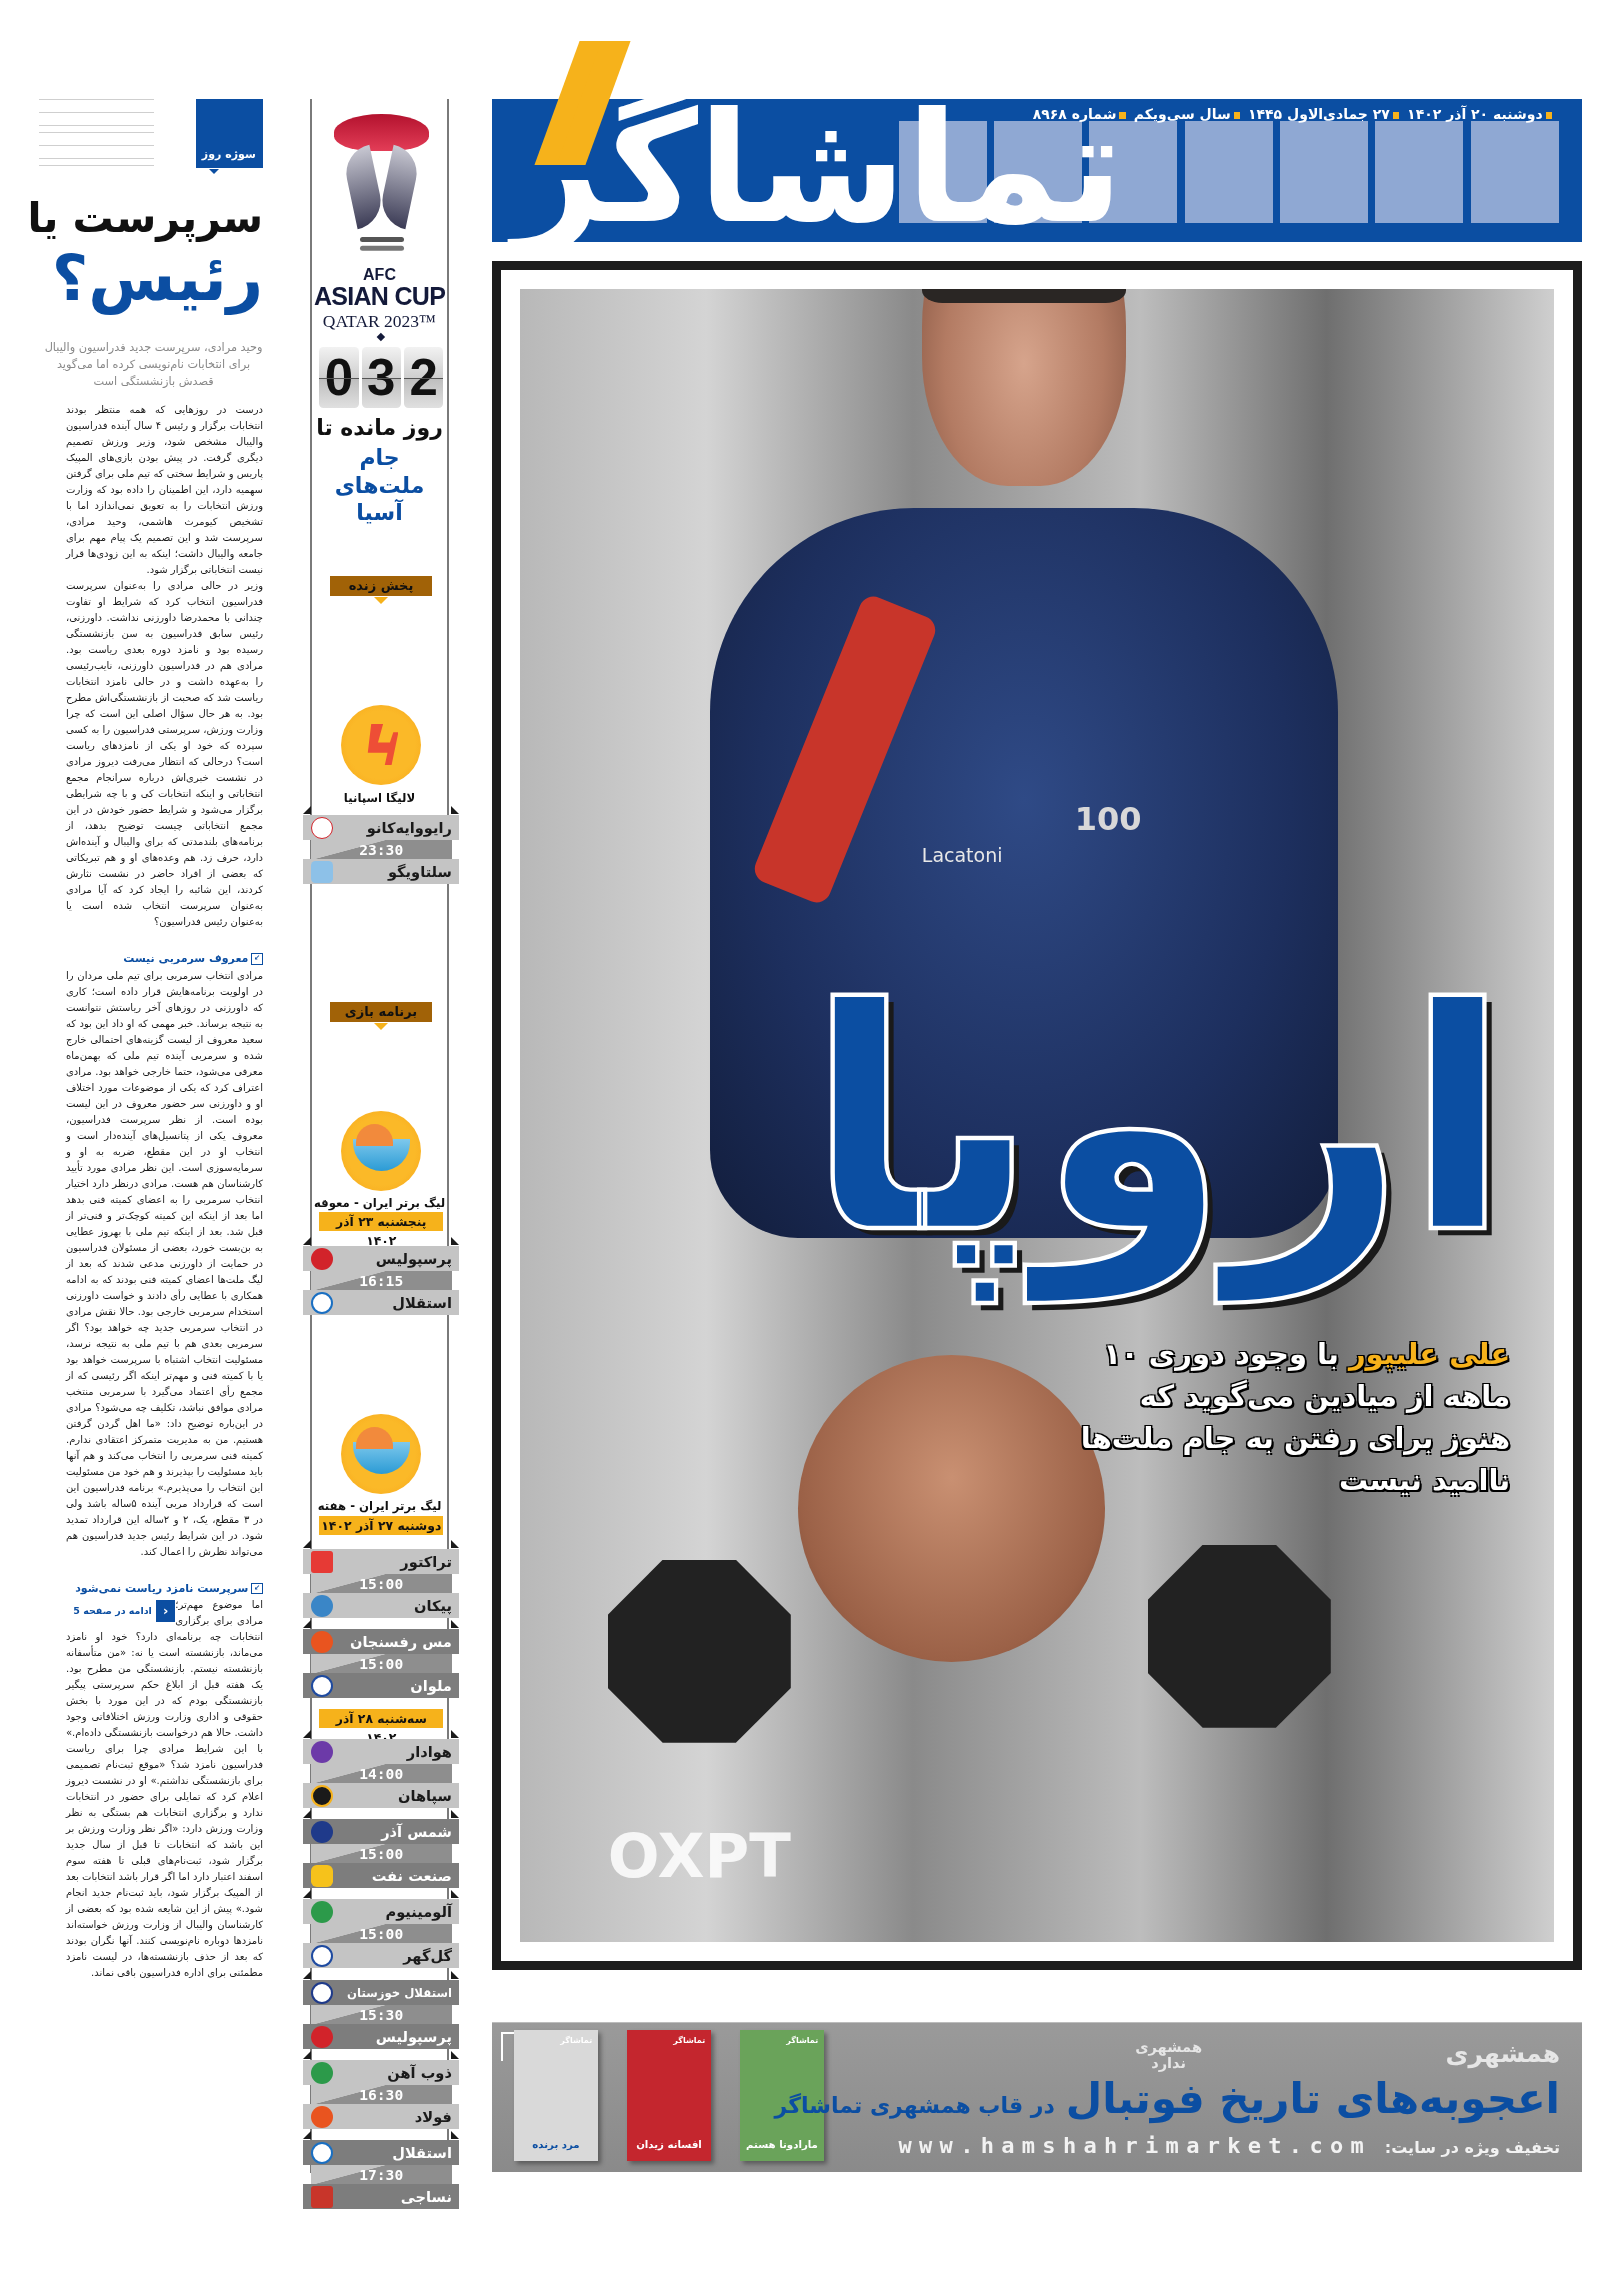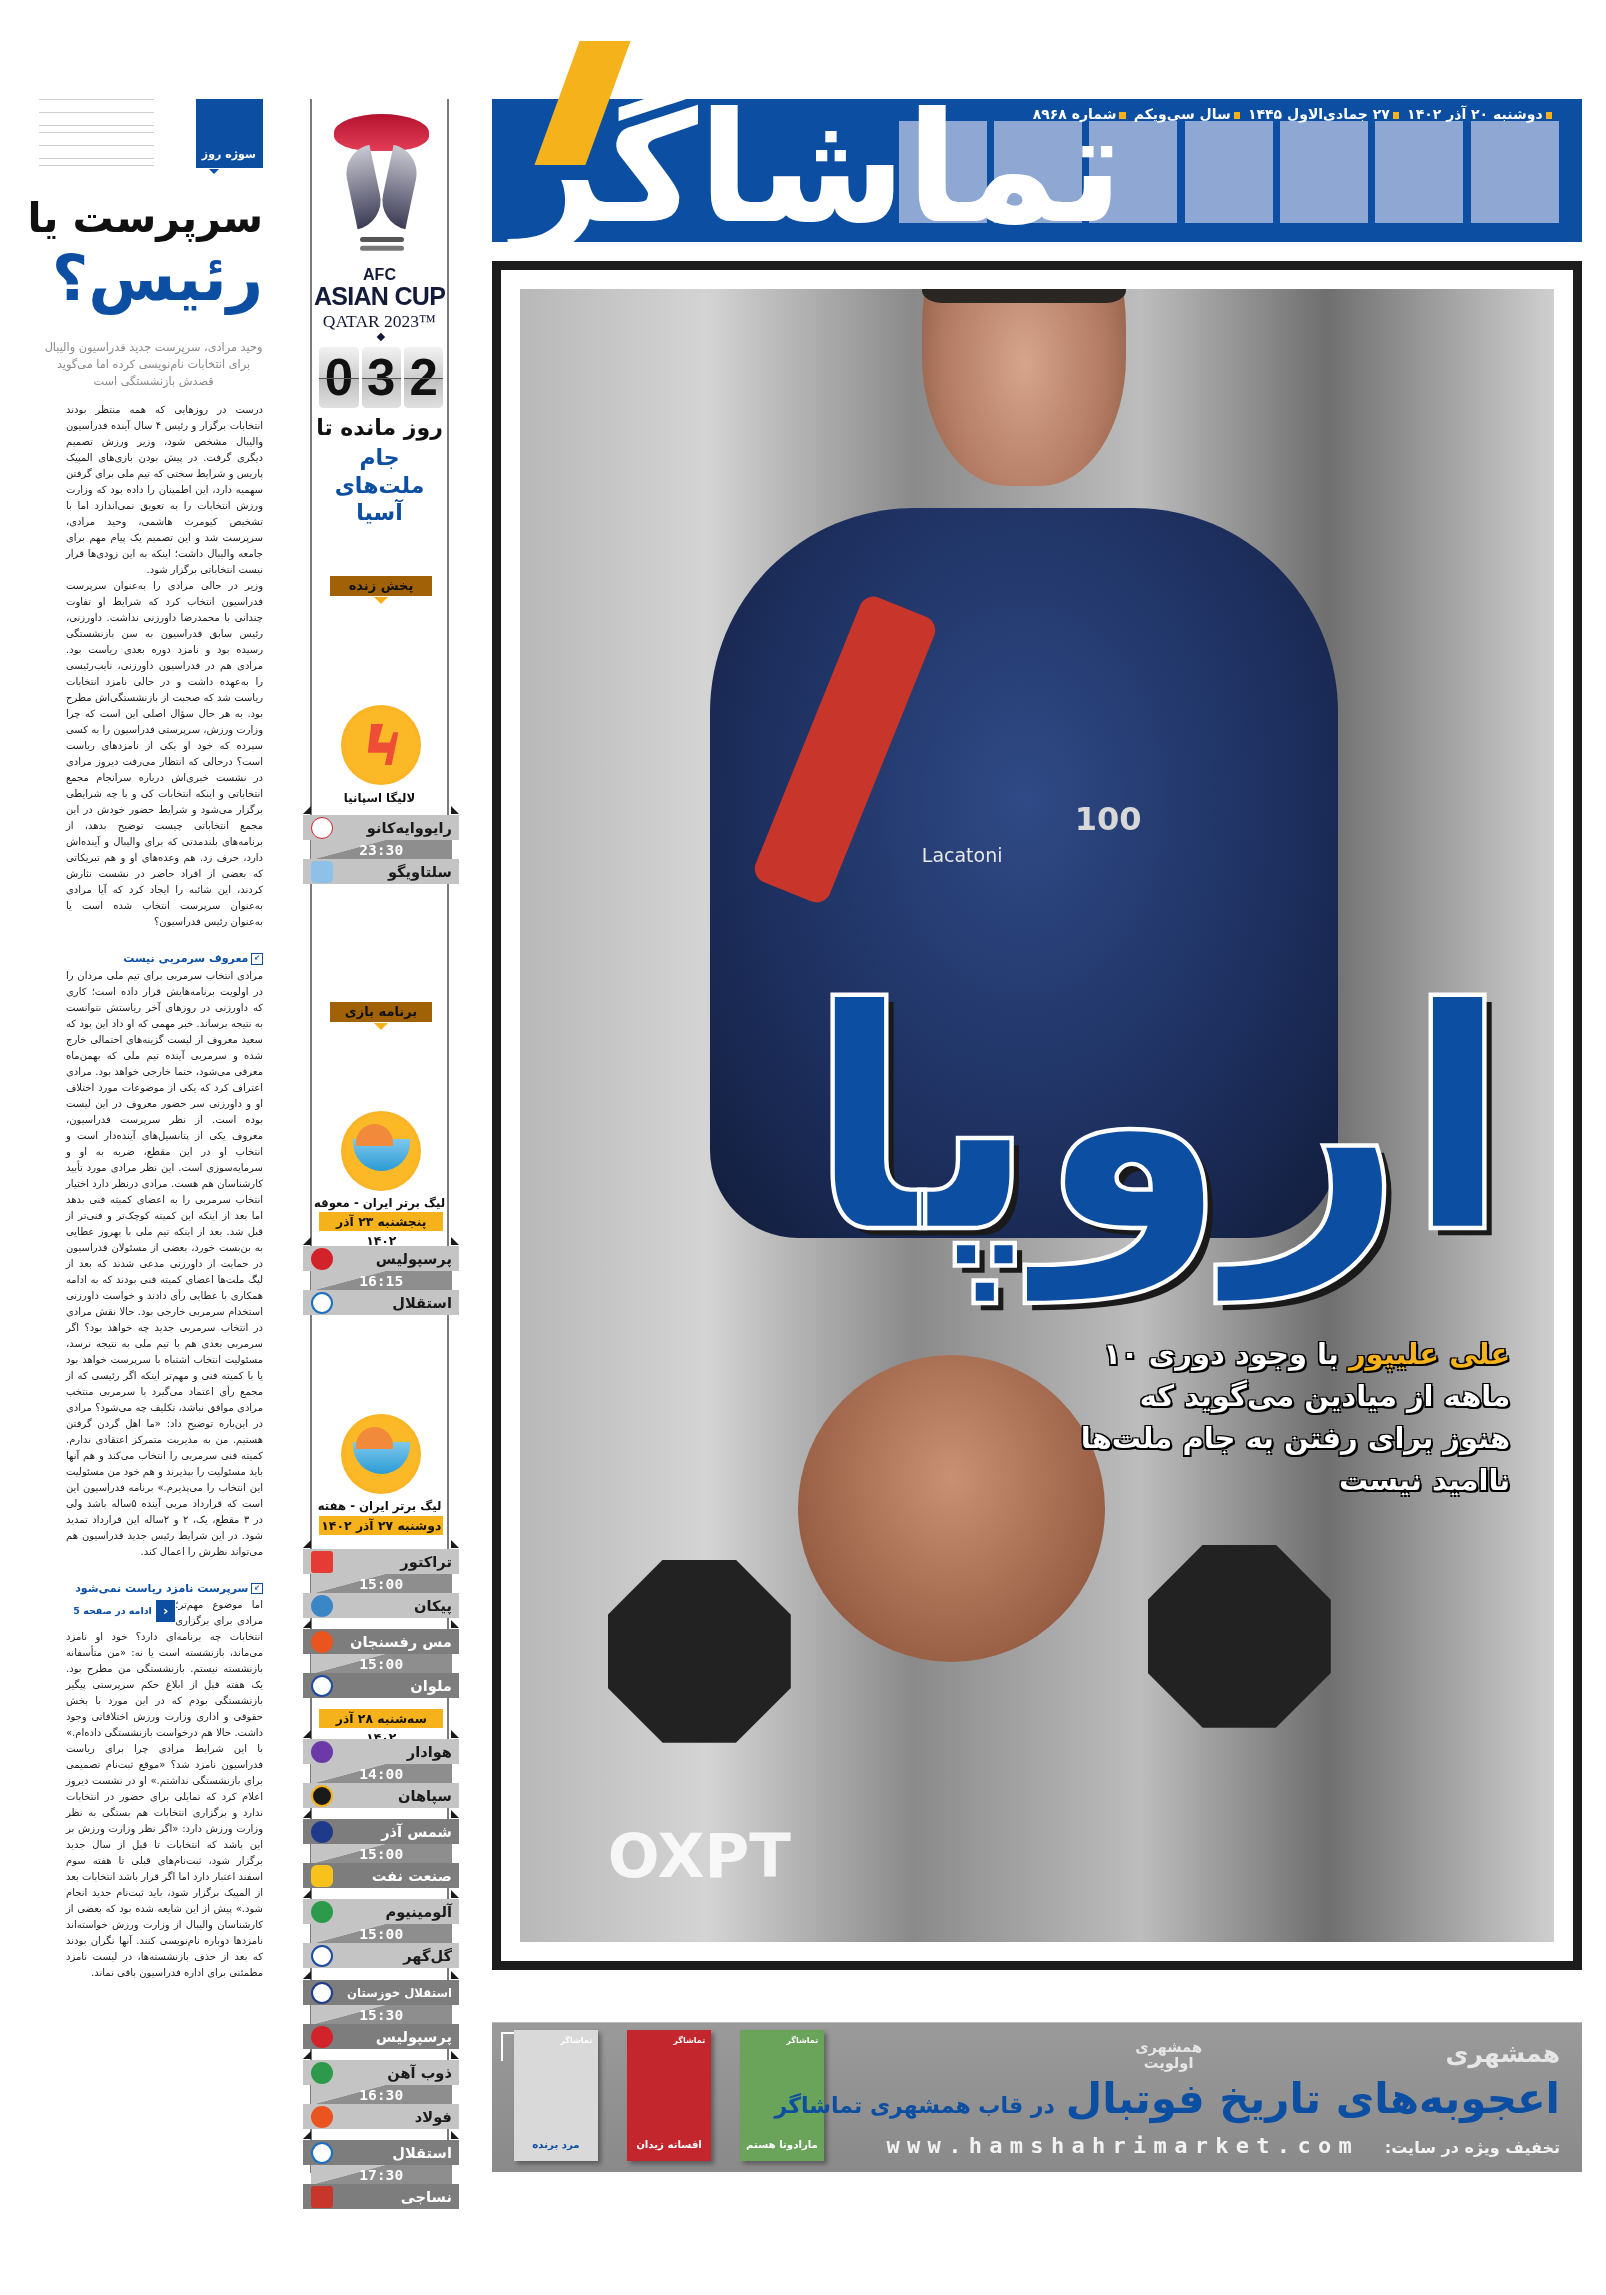--- a/index.html
+++ b/index.html
@@ -48,21 +48,21 @@
 
   
   .promo { position: absolute; left: 492px; top: 2022px; width: 1090px; height: 150px; background: linear-gradient(180deg,#9a9a9a,#8a8a8a); border-top: 1.5px solid #bcbcbc; }
   .promo-logo { position: absolute; right: 22px; top: 16px; font-size: 25px; font-weight: bold; color: #e6e6e6; letter-spacing: 1.5px; }
   .promo-logo2 { position: absolute; right: 380px; top: 16px; font-size: 14.6px; font-weight: bold; color: #e6e6e6; line-height: 1.1; text-align: center; }
   .promo-title { position: absolute; right: 22px; top: 51px; white-space: nowrap; color: #0b4ea2; }
   .promo-title .big { font-size: 42px; font-weight: bold; }
   .promo-title .small { font-size: 22px; font-weight: bold; margin-right: 7.3px; }
   .promo-url-row { position: absolute; right: 22px; top: 110px; white-space: nowrap; }
   .promo-url-label { font-size: 16px; font-weight: bold; color: #f2f2f2; }
-  .promo-url { font-size: 22px; font-weight: bold; color: #f2f2f2; letter-spacing: 7.3px; direction: ltr; display: inline-block; margin-right: 22px; font-family: "DejaVu Sans Mono", monospace; }
+  .promo-url { font-size: 22px; font-weight: bold; color: #f2f2f2; letter-spacing: 7.3px; direction: ltr; display: inline-block; margin-right: 10px; font-family: "DejaVu Sans Mono", monospace; }
   .promo-books { position: absolute; left: 22px; top: 7.3px; display: flex; gap: 29px; }
   .book { width: 84px; height: 131px; box-shadow: 2.9px 2.9px 4.4px rgba(0,0,0,.35); position: relative; }
   .book .btitle { position: absolute; bottom: 11.7px; left: 0; right: 0; text-align: center; font-size: 10.2px; font-weight: bold; color: #fff; }
   .book .bbrand { position: absolute; top: 5.8px; right: 5.8px; font-size: 8px; font-weight: bold; color: #fff; }
   .promo-corner { position: absolute; left: 8.8px; top: 8.8px; width: 14.6px; height: 29px; border-left: 2.9px solid #fff; border-top: 2.9px solid #fff; }
 
   
   .midcol { position: absolute; left: 310px; top: 99px; width: 139px; height: 2074px; border-left: 2.2px solid #7a7a7a; border-right: 2.2px solid #7a7a7a; }
   .afc-logo { position: absolute; left: 14.6px; top: 14.6px; width: 110px; height: 146px; }
   .afc-cup-top { position: absolute; left: 7.3px; top: 0; width: 95px; height: 37px; border-radius: 50% 50% 40% 40%; background: linear-gradient(180deg,#b3122e,#e33d57); }
@@ -181,21 +181,21 @@
       <span class="bbrand">تماشاگر</span>
       <span class="btitle">افسانه زیدان</span>
     </div>
     <div class="book" style="background:#d9d9d9">
       <span class="bbrand">تماشاگر</span>
       <span class="btitle" style="color:#0b4ea2">مرد برنده</span>
     </div>
   </div>
   <div class="promo-logo2">
     <div>همشهری</div>
-    <div>اولویت</div>
+    <div>ندارد</div>
   </div>
   <div class="promo-logo">همشهری</div>
   <div class="promo-title">
     <span class="big">اعجوبه‌های تاریخ فوتبال</span>
     <span class="small">در قاب همشهری تماشاگر</span>
   </div>
   <div class="promo-url-row">
     <span class="promo-url-label">تخفیف ویژه در سایت:</span>
     <span class="promo-url">www.hamshahrimarket.com</span>
   </div>

